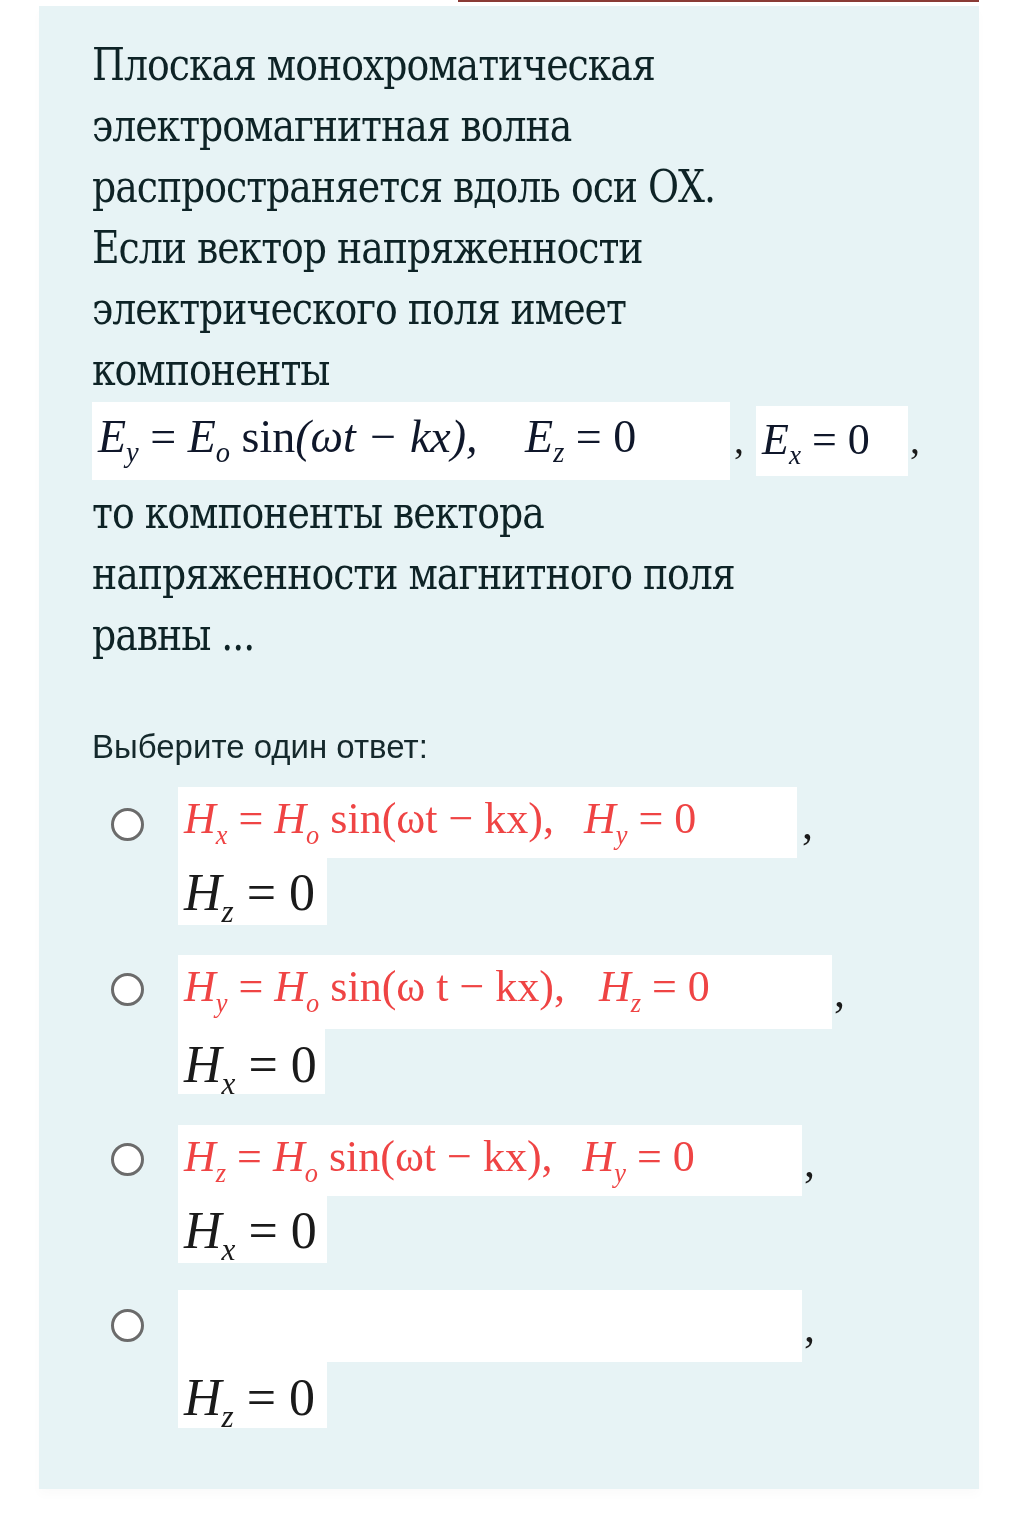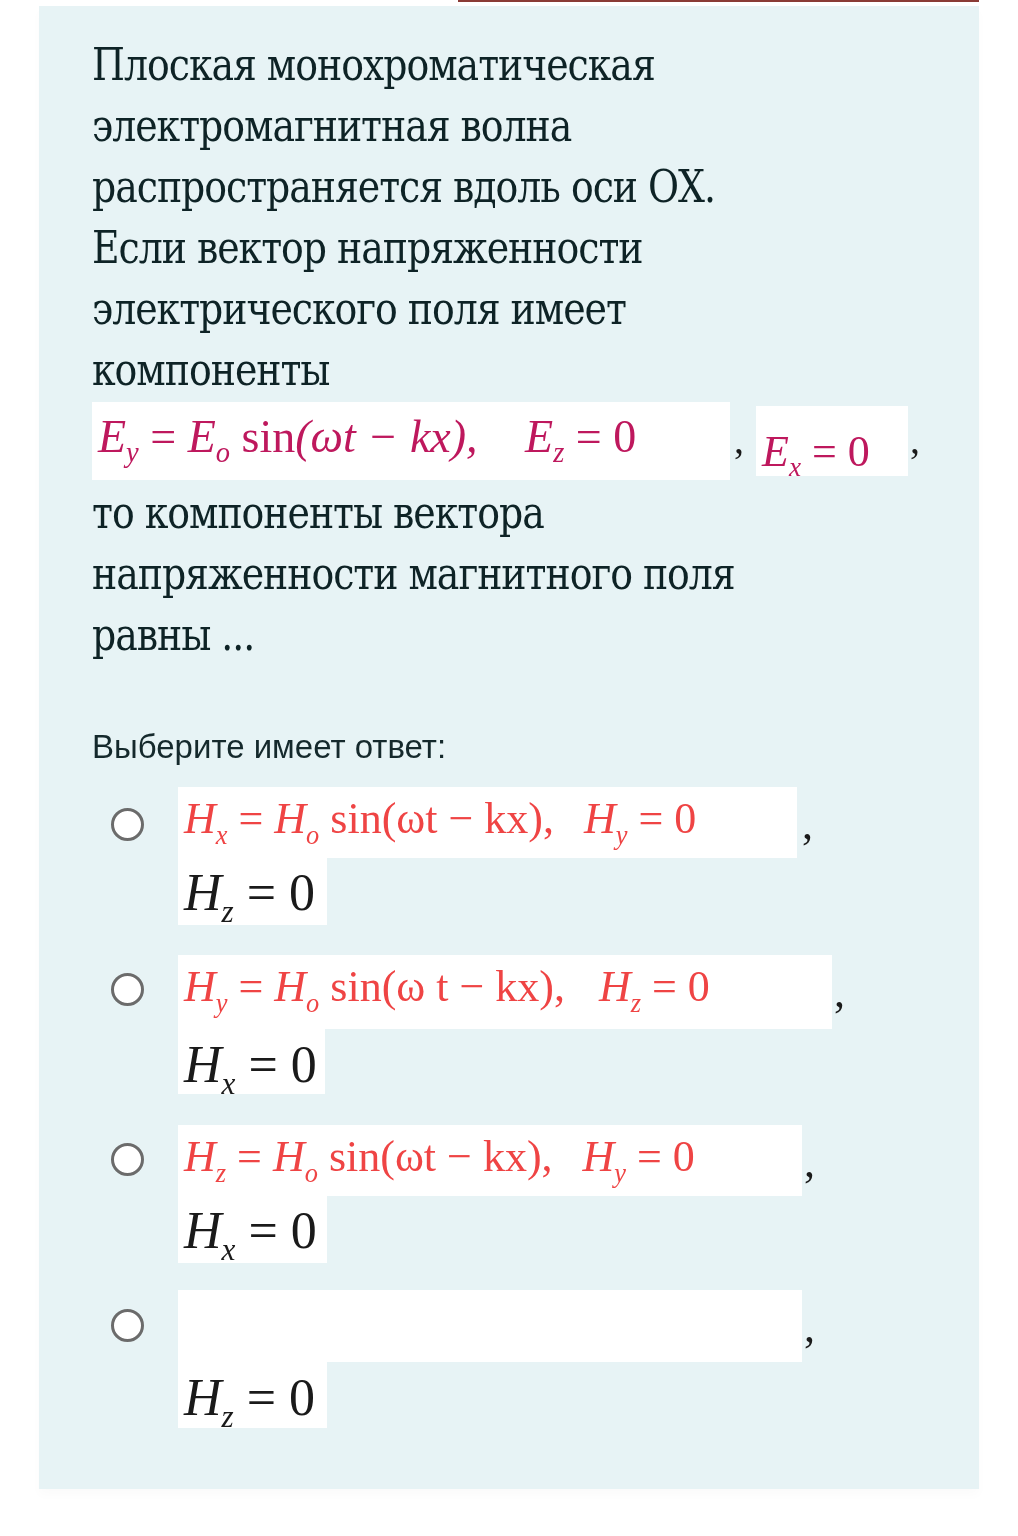--- a/index.html
+++ b/index.html
@@ -54,21 +54,21 @@
     height: 80px;
   }
   .fbox {
     position: absolute;
     background: #ffffff;
     top: 0;
     height: 78px;
   }
   .math {
     font-family: "Liberation Serif", serif;
-    color: #be185d;
+    color: #0f172a;
     position: absolute;
     white-space: nowrap;
   }
   .math i { font-style: italic; }
   .math sub { font-size: 0.62em; vertical-align: -0.35em; font-style: italic; }
   .sep-comma {
     position: absolute;
     font-family: "Liberation Serif", serif;
     font-size: 40px;
     color: #1a1a1a;
@@ -160,33 +160,33 @@
 </div>
 
 <div class="formula-row">
   <div class="fbox" style="left:0; width:638px;"></div>
   <div class="math" style="left:6px; top:8px; font-size:46px;">
     <i>E</i><sub>y</sub><span> = </span><i>E</i><sub>o</sub><span> sin</span><i>(ωt − kx),</i>
     <span style="display:inline-block;width:36px;"></span><i>E</i><sub>z</sub><span> = 0</span>
   </div>
   <span class="sep-comma" style="left:642px; top:14px;">,</span>
   <div class="fbox" style="left:664px; width:152px; top:4px; height:70px;"></div>
-  <div class="math" style="left:670px; top:12px; font-size:44px;margin-top:12px;">
+  <div class="math" style="left:670px; top:12px; font-size:44px;">
     <i>E</i><sub>x</sub><span> = 0</span>
   </div>
   <span class="sep-comma" style="left:818px; top:14px;">,</span>
 </div>
 
 <div class="question" style="top:482px;">
   <span class="q-line">то компоненты вектора</span>
   <span class="q-line">напряженности магнитного поля</span>
   <span class="q-line">равны ...</span>
 </div>
 
-<div class="prompt">Выберите имеет ответ:</div>
+<div class="prompt">Выберите один ответ:</div>
 
 <div class="option" style="top:787px;">
   <div class="radio" style="top:21px;"></div>
   <div class="opt-box1" style="width:619px;"></div>
   <div class="opt-box2"></div>
   <div class="opt-math1">
     <i>H</i><sub>x</sub><span> = </span><i>H</i><sub>o</sub><span> </span><span>sin(ωt − kx),</span><span style="display:inline-block;width:30px;"></span><i>H</i><sub>y</sub><span> = 0</span>
   </div>
   <span class="opt-comma" style="left:694px;">,</span>
   <div class="opt-math2">

